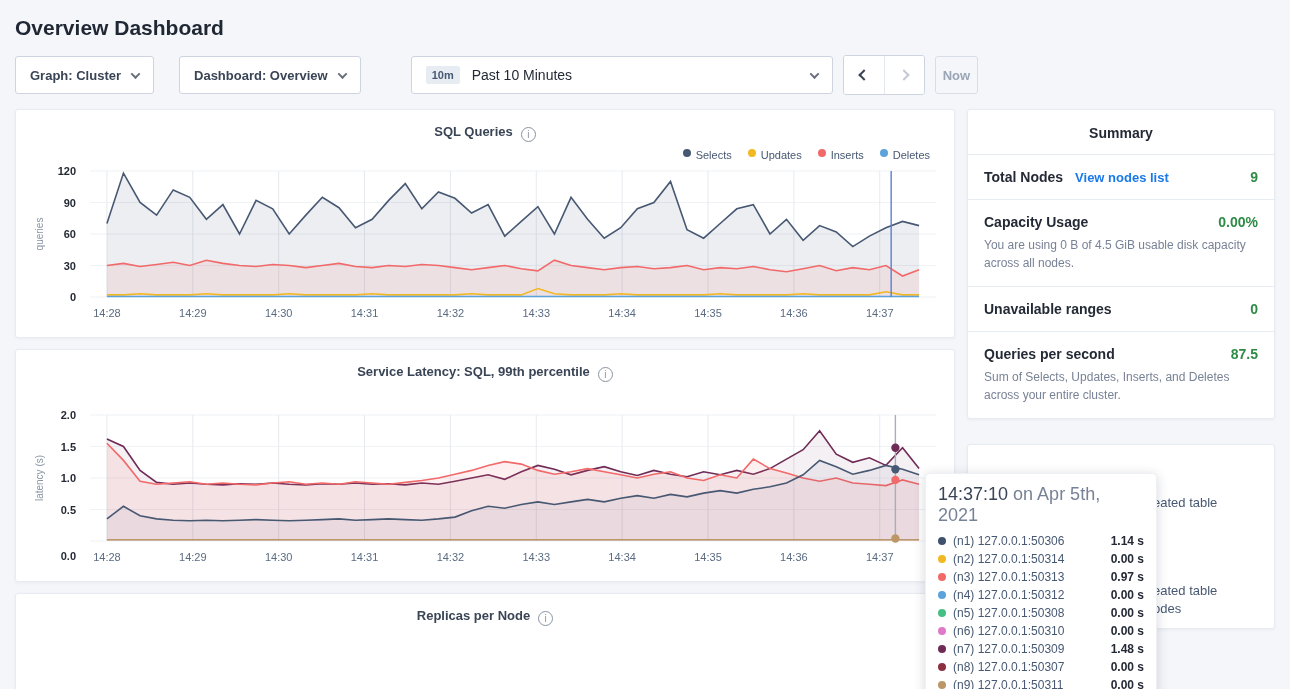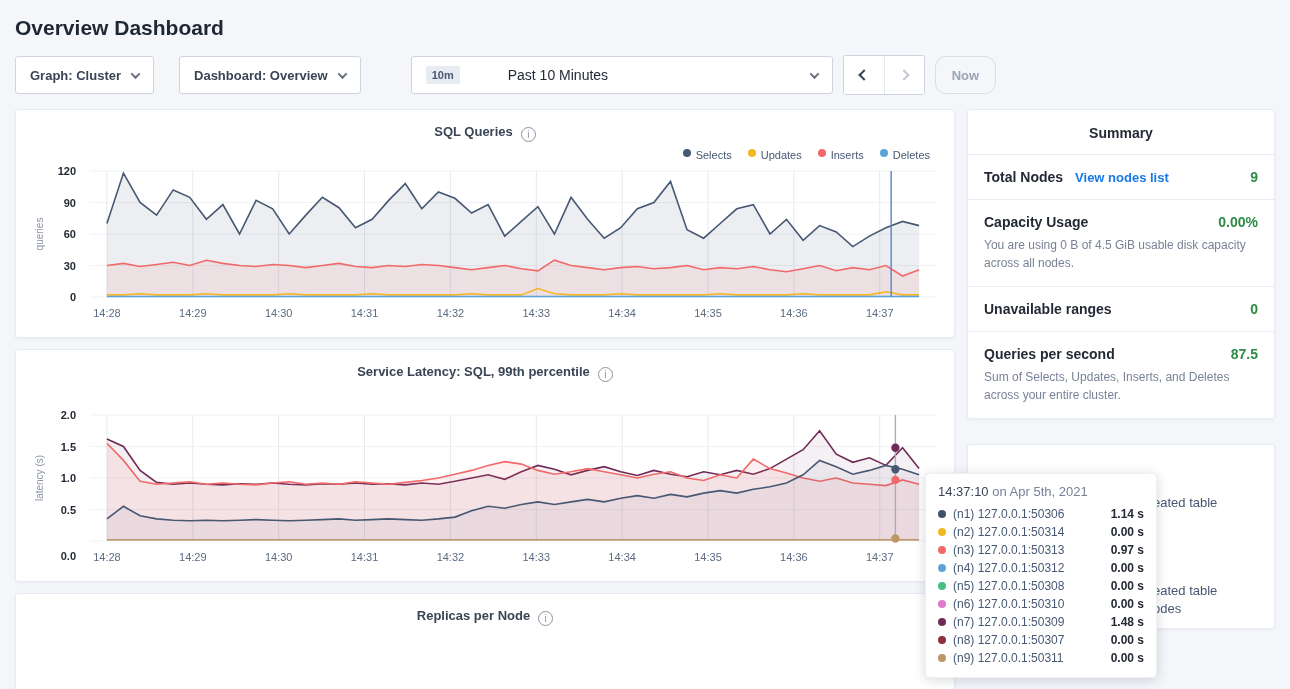--- a/index.html
+++ b/index.html
@@ -7,30 +7,30 @@
   .page { position:relative; width:1290px; height:689px; overflow:hidden; }
 
   .page-title { padding:16px 15px 0; font-size:21px; font-weight:600; color:#1f2733; }
 
   
   .controls { display:flex; align-items:center; padding:0 15px; margin-top:15px; }
   .dropdown { display:inline-flex; align-items:center; background:#fff; border:1px solid #cdd4df; border-radius:3px; height:38px; padding:0 14px; font-size:13px; font-weight:bold; color:#394455; cursor:pointer; }
   .chev { width:7px; height:7px; border-right:2px solid #69707d; border-bottom:2px solid #69707d; transform:rotate(45deg) translate(-1px,-1px); margin-left:11px; flex:none; }
   .dd-graph { margin-right:25px; }
   .dd-dash { margin-right:50px; }
-  .timepicker { width:422px; margin-right:10px;gap:36px; }
+  .timepicker { width:422px; margin-right:10px; }
   .tp-badge { background:#e7ecf3; border-radius:2px; padding:3px 6px; font-size:11px; font-weight:bold; color:#475872; margin-right:12px; }
   .tp-label { font-size:14px; font-weight:normal; color:#242a35; }
   .tp-caret { margin-left:auto; }
   .btn-group { display:inline-flex; border:1px solid #cdd4df; border-radius:3px; overflow:hidden; background:#fff; margin-right:10px; }
   .nav-btn { width:40px; height:38px; display:flex; align-items:center; justify-content:center; background:#fff; cursor:pointer; }
   .nav-btn + .nav-btn { border-left:1px solid #e3e8ef; }
   .chev-left { width:8px; height:8px; border-left:2px solid #394455; border-bottom:2px solid #394455; transform:rotate(45deg); }
   .chev-right { width:8px; height:8px; border-right:2px solid #c3cad4; border-top:2px solid #c3cad4; transform:rotate(45deg); }
-  .now-btn { height:38px; padding:0 16px; border:1px solid #d8dee8; border-radius:11px; color:#9aa5b5; font-weight:bold; font-size:13px; background:transparent; }
+  .now-btn { height:38px; padding:0 7px; border:1px solid #d8dee8; border-radius:3px; color:#9aa5b5; font-weight:bold; font-size:13px; background:transparent; }
 
   
   .main { display:flex; gap:12px; padding:0 15px; margin-top:14px; align-items:flex-start; }
   .col-left { display:flex; flex-direction:column; gap:11px; width:940px; }
   .col-right { display:flex; flex-direction:column; gap:25px; width:308px; }
   .card { background:#fff; border:1px solid #e7ecf3; border-radius:3px; box-shadow:0 1px 3px rgba(60,70,90,0.06); }
 
   
   .chart-card { padding:14px 18px 10px; }
   .chart-title { text-align:center; font-size:13px; font-weight:bold; color:#394455; }
@@ -57,21 +57,21 @@
   .sum-link { font-size:13px; font-weight:bold; color:#1a79e8; margin-left:12px; cursor:pointer; text-decoration:none; }
   .sum-value { margin-left:auto; font-size:14px; font-weight:bold; color:#2e8b46; }
   .sum-sub { font-size:12px; color:#788296; line-height:1.5; margin-top:6px; }
 
   
   .events-card { position:relative; height:185px; overflow:hidden; }
   .frag { position:absolute; font-size:13px; color:#475872; white-space:nowrap; }
 
   
   .tooltip { position:absolute; left:925px; top:473px; width:232px; background:#fff; border:1px solid #eef0f4; border-radius:4px; box-shadow:0 2px 12px rgba(30,40,60,0.18); padding:10px 12px; z-index:10; }
-  .tt-title { font-size:13px; margin-bottom:6px; }
+  .tt-title { font-size:18px; margin-bottom:6px; }
   .tt-time { color:#394455; }
   .tt-date { color:#788296; }
   .tt-row { display:flex; align-items:center; height:18px; font-size:12px; }
   .tt-dot { width:8px; height:8px; border-radius:50%; margin-right:7px; flex:none; }
   .tt-label { color:#475872; }
   .tt-val { margin-left:auto; font-weight:bold; color:#242a35; }
 </style>
 </head>
 <body>
 

